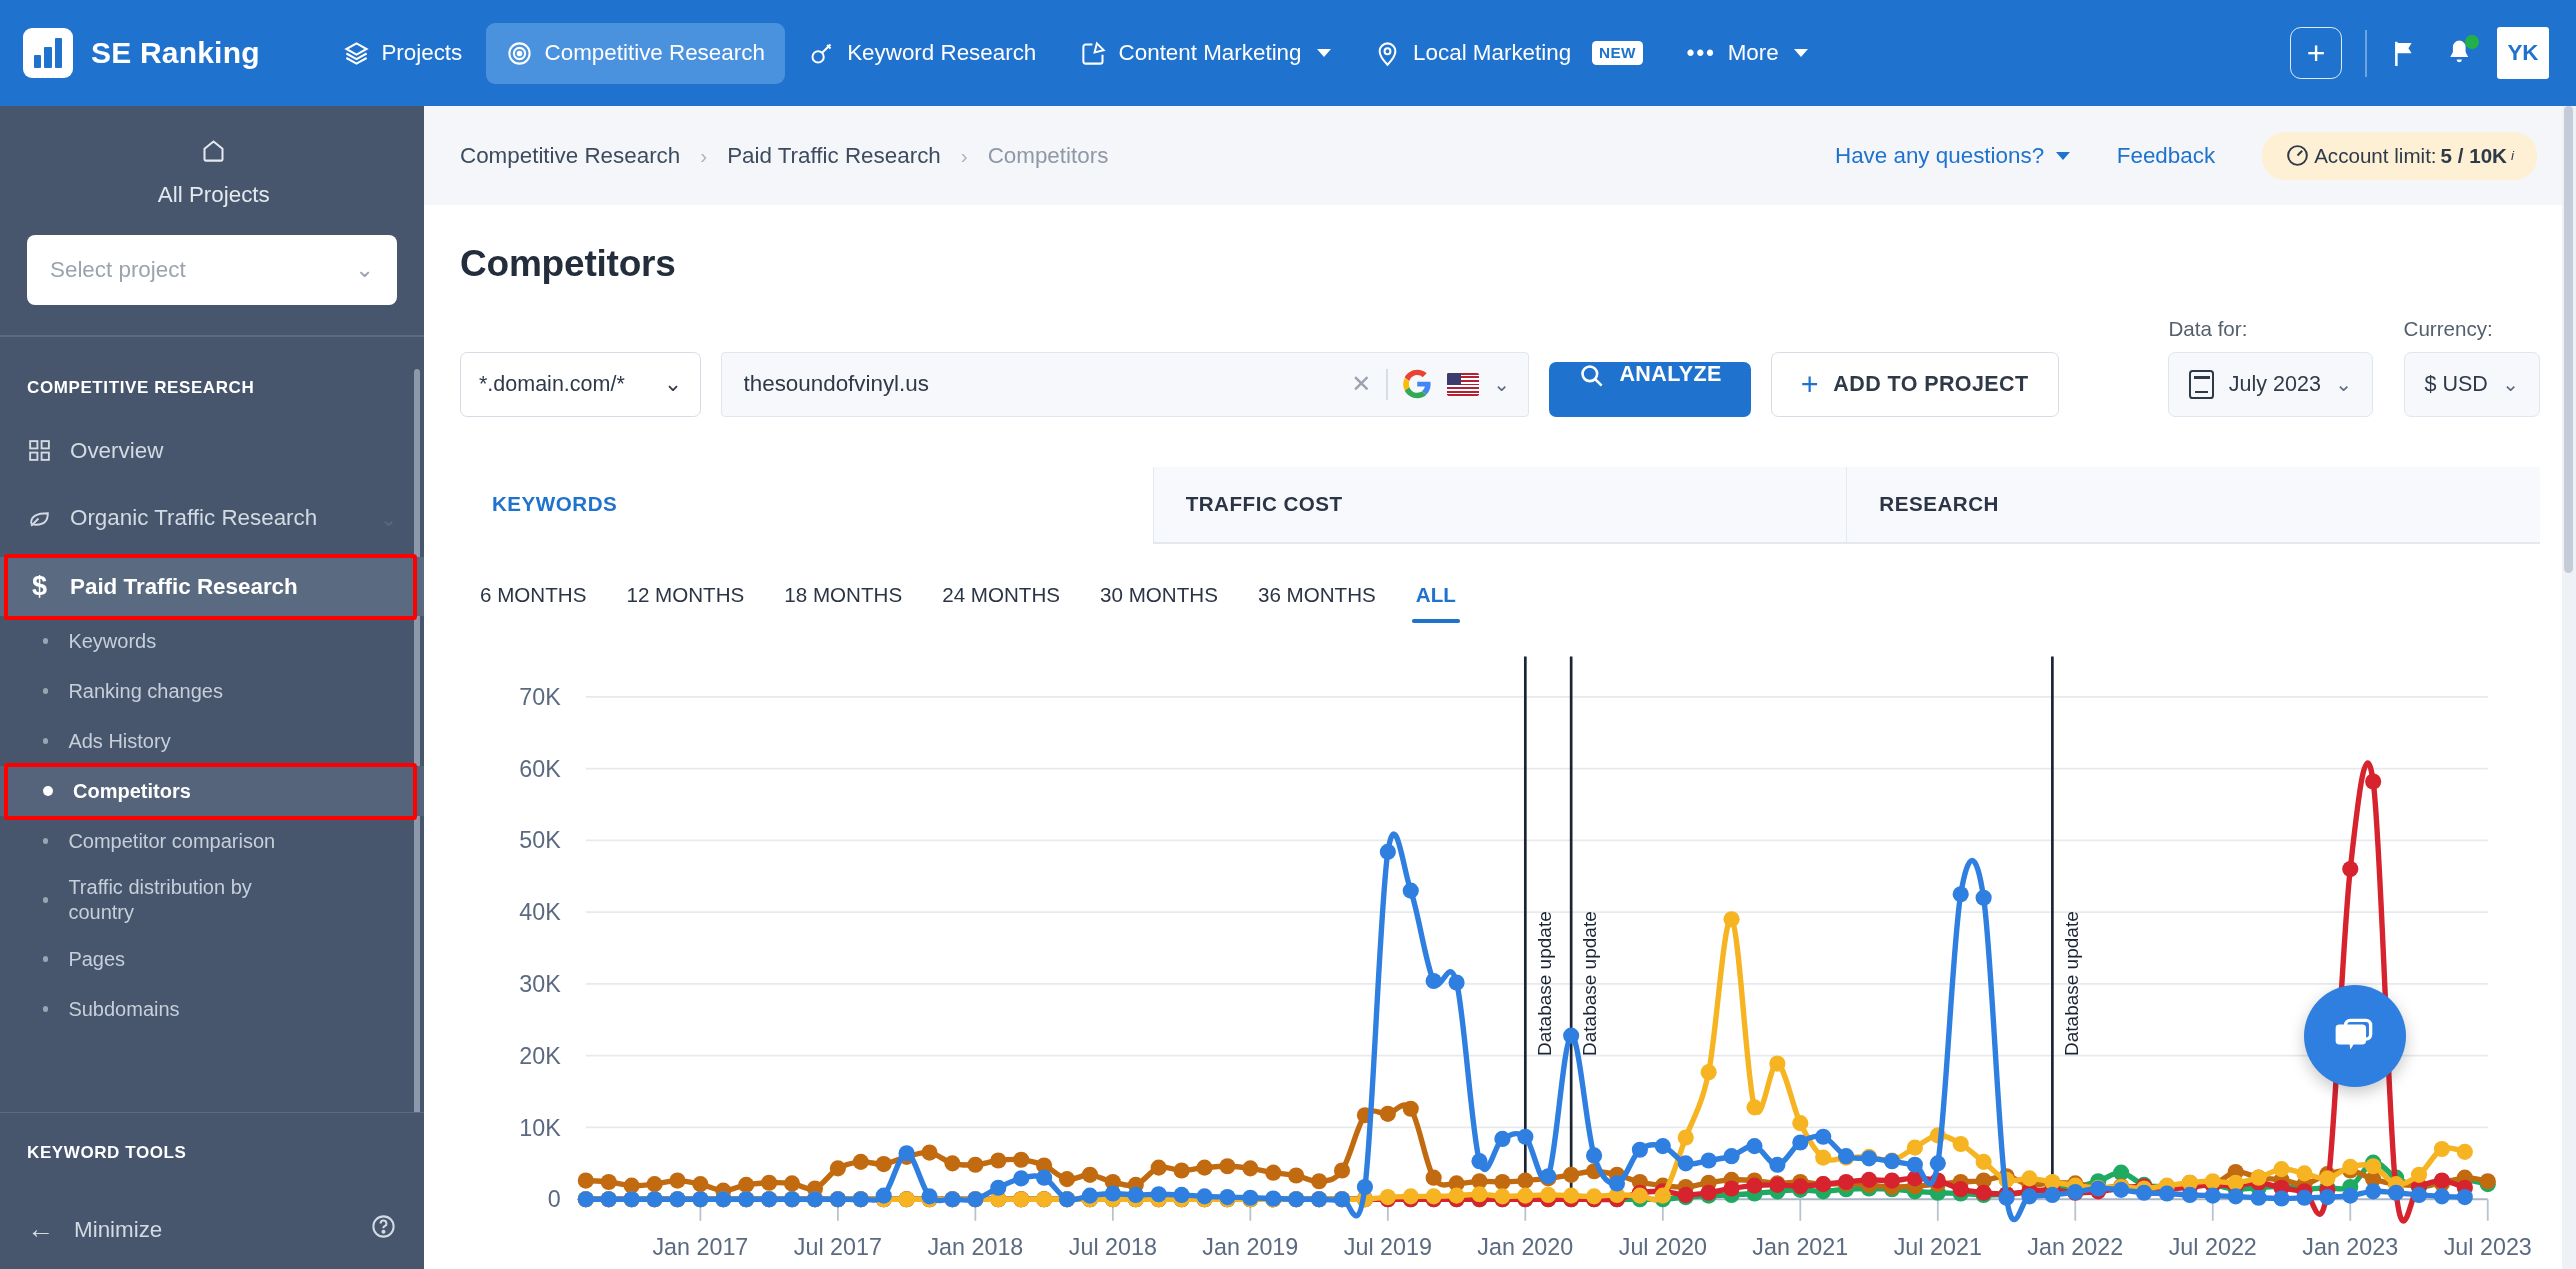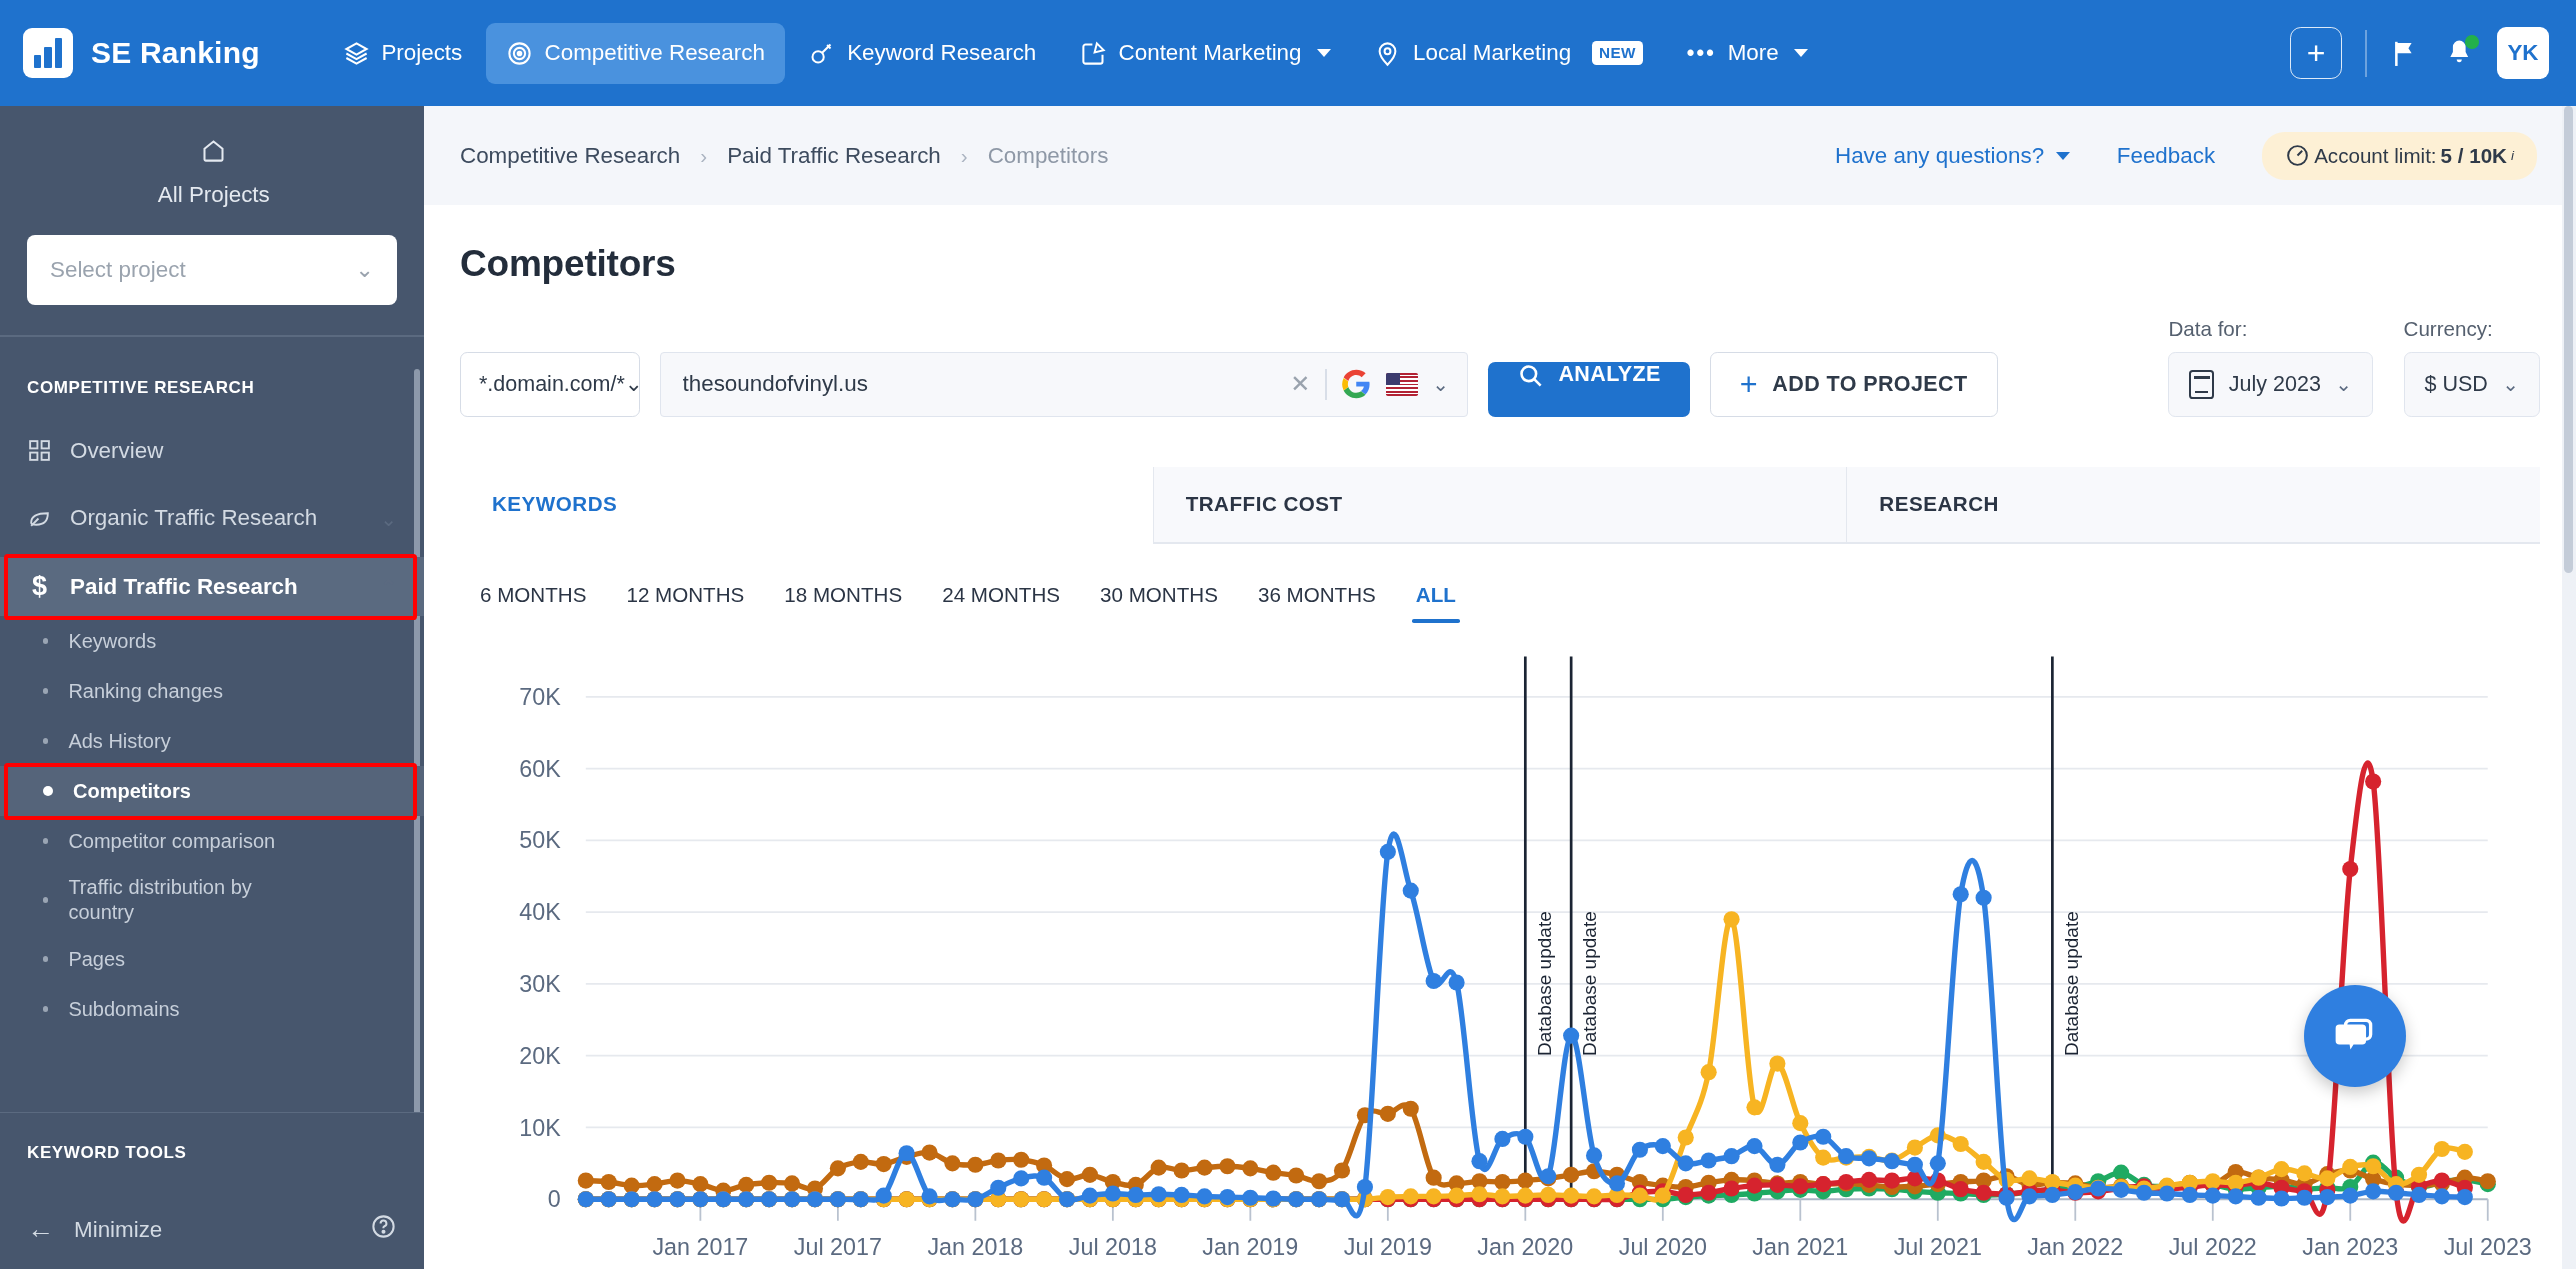--- a/index.html
+++ b/index.html
@@ -41,21 +41,21 @@
 
   .navright { display:flex; align-items:center; gap:23px; }
   .addbtn {
     width:52px;height:52px;border:1.8px solid rgba(255,255,255,.85); border-radius:10.8px;
     display:flex;align-items:center;justify-content:center; color:#fff; font-size:32px; font-weight:300; cursor:pointer;
   }
   .vdiv { width:1.8px; height:47px; background:rgba(255,255,255,.35); }
   .icobtn { color:#fff; display:flex; align-items:center; justify-content:center; position:relative; cursor:pointer; }
   .greendot { position:absolute; top:-2.7px; right:-4.5px; width:13.5px;height:13.5px;border-radius:50%;background:#23b04b; }
   .avatar {
-    width:52px;height:52px;border-radius:9px;background:#fff;color:#1f72cd;
+    width:52px;height:52px;border-radius:3px;background:#fff;color:#1f72cd;
     display:flex;align-items:center;justify-content:center;font-size:22.4px;font-weight:700; cursor:pointer;
   }
 
   
   .sidebar {
     position:absolute; top:106px; left:0; width:424px; height:1163px;
     background:#47566d; display:flex; flex-direction:column;
   }
   .sb-top { padding:21.5px 27px 30.5px 27px; }
   .sb-allprojects { display:flex; align-items:center; gap:18px; color:#e4e9f0; font-size:22.4px; font-weight:500; padding:9px 0 0 3.6px; cursor:pointer;flex-direction:column;}
@@ -103,21 +103,21 @@
     gap:4px; padding:0 23px; color:#2f3a49; font-size:20.6px; cursor:pointer; white-space:nowrap;
   }
   .acct b { font-weight:700; }
   .acct sup { font-size:13.5px; font-style:italic; }
 
   .panel { position:absolute; left:0; top:99px; width:2152px; height:1065px; background:#fff; }
   .ptitle { font-size:37px; font-weight:700; color:#232d3b; padding:38px 0 0 36px; letter-spacing:-0.2px;}
 
   .searchrow { display:flex; align-items:flex-end; gap:20px; padding:32px 36px 0 36px; }
   .sel-domain {
-    width:180px; height:65px; border:1.8px solid #d6dce6; border-radius:7.2px; background:#fff;
+    width:241px; height:65px; border:1.8px solid #d6dce6; border-radius:7.2px; background:#fff;
     display:flex; align-items:center; justify-content:space-between; padding:0 18px; cursor:pointer;
   }
   .sel-domain span { font-size:21.5px; color:#2f3a49; }
   .cv { color:#5b6a80; font-size:20px; }
   .searchbox {
     width:808px; height:65px; background:#f7f8fb; border:1.8px solid #e0e5ee; border-radius:4px;
     display:flex; align-items:center; padding:0 18px 0 21.5px; gap:14.4px;
   }
   .searchbox input {
     flex:1; border:none; outline:none; background:transparent; font-size:22.4px; color:#2f3a49;

